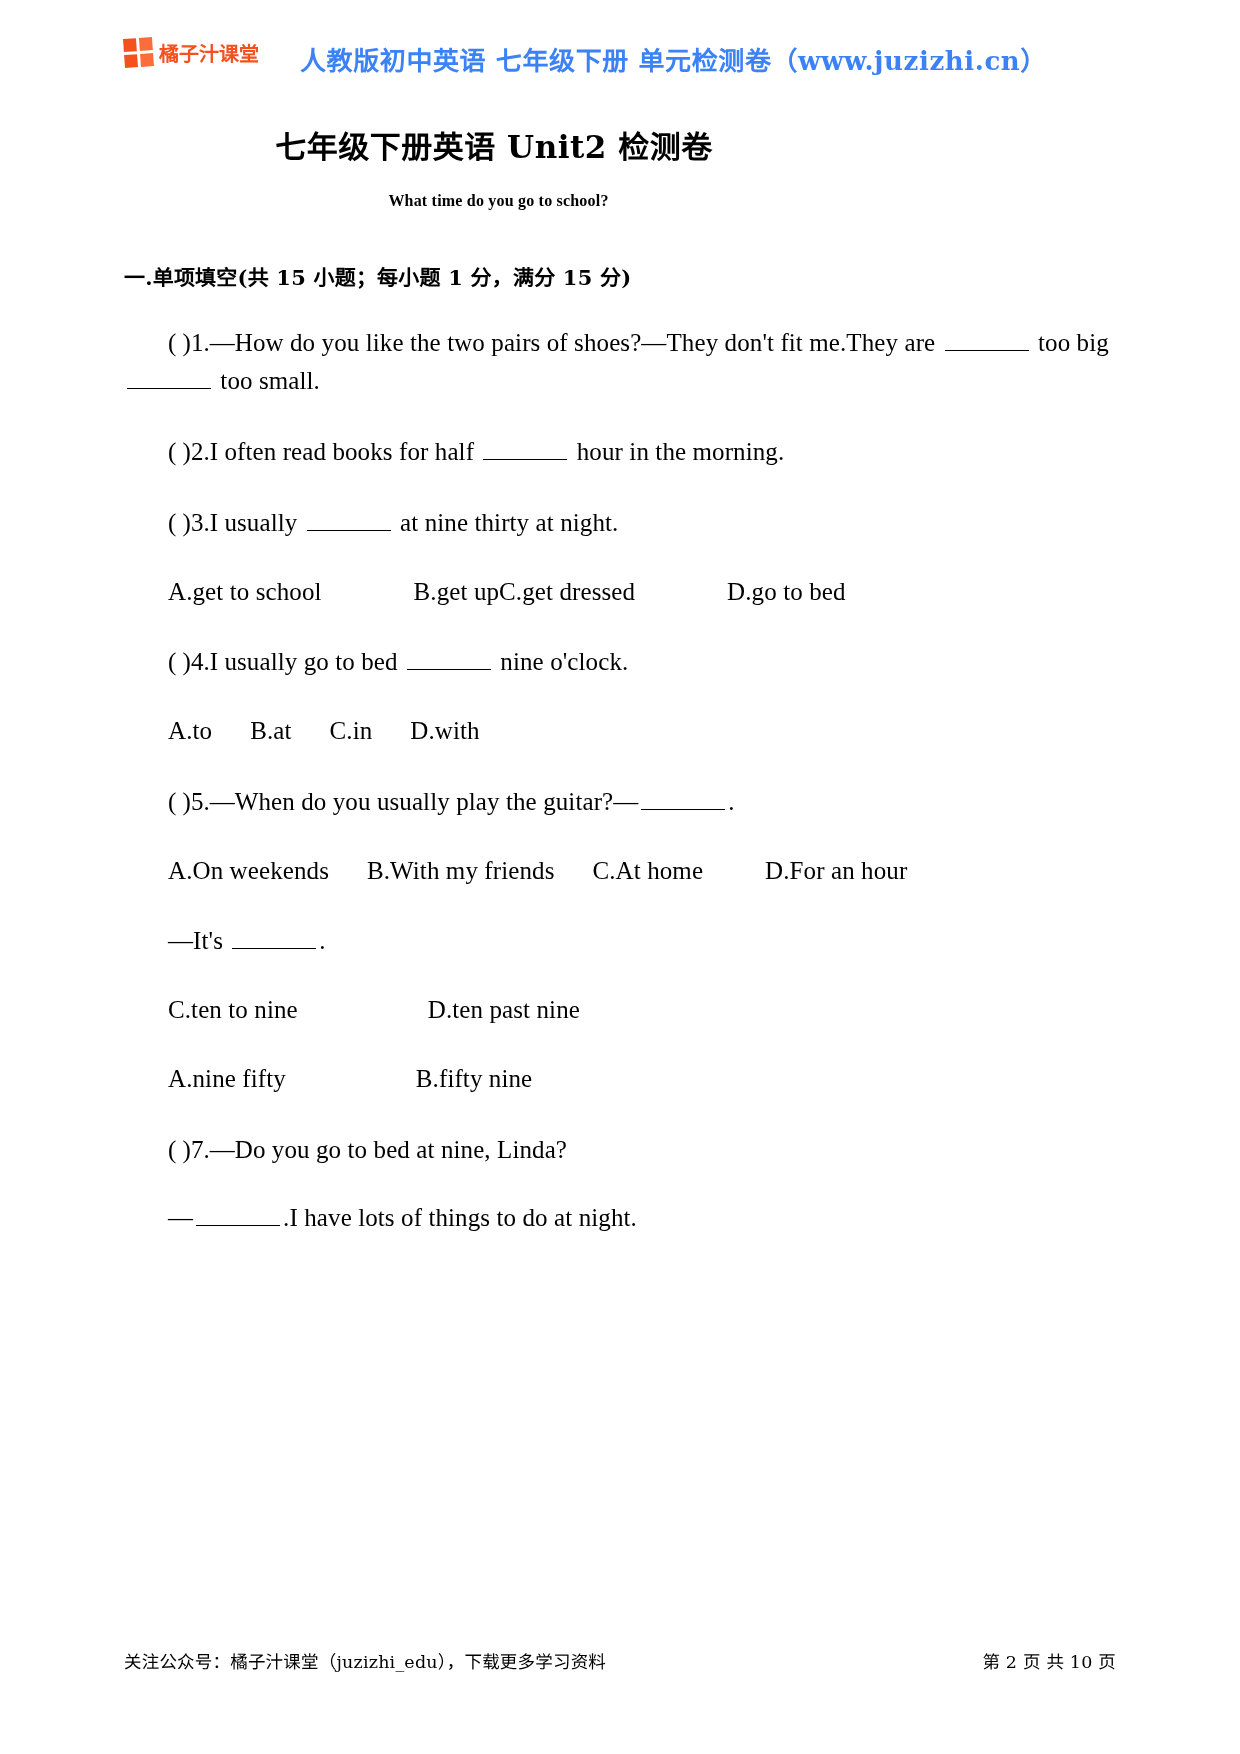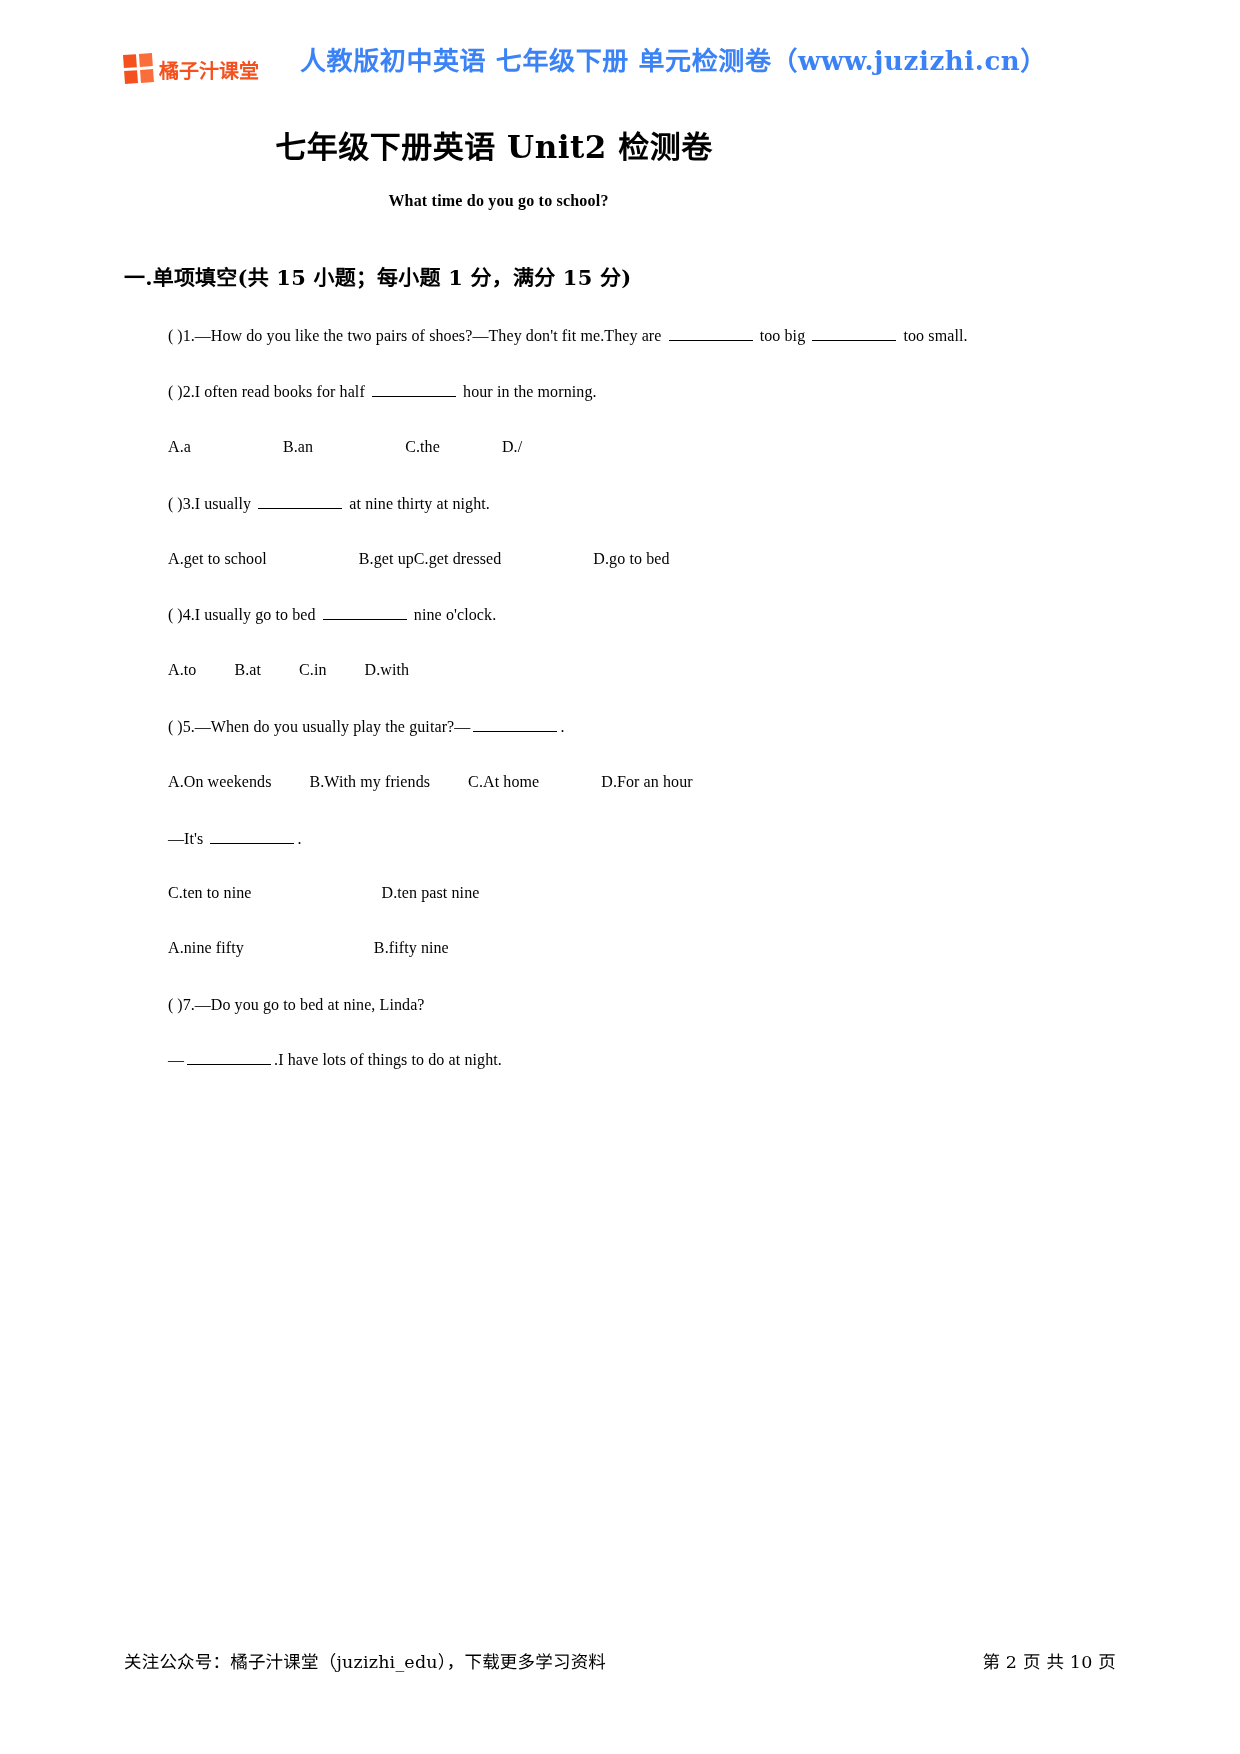--- a/index.html
+++ b/index.html
@@ -33,21 +33,21 @@
     width: 1240px;
     height: 46px;
     display: flex;
     align-items: center;
   }
   .brand {
     position: absolute;
     left: 124px;
     top: 0;
     display: flex;
-    align-items: flex-end;
+    align-items: flex-start;
     height: 46px;
   }
   .brand-mark {
     width: 30px;
     height: 30px;
     display: grid;
     grid-template-columns: 13px 13px;
     grid-template-rows: 13px 13px;
     gap: 3px;
     transform: rotate(-4deg);
@@ -125,21 +125,21 @@
     line-height: 1.5;
     letter-spacing: 0.2px;
   }
   .q-block {
     margin: 0 0 32px 0;
   }
   .q-stem,
   .q-options,
   .q-cont {
     font-family: "Liberation Serif", "DejaVu Serif", serif;
-    font-size: 16px;
+    font-size: 25px;
     line-height: 1.55;
     color: #000;
     margin: 0;
     letter-spacing: 0.1px;
   }
   .q-stem {
     text-indent: 44px;
     margin-bottom: 30px;
   }
   .q-cont {
@@ -205,21 +205,20 @@
   <div class="content">
 
     <p class="section-heading">一.单项填空(共 15 小题；每小题 1 分，满分 15 分)</p>
 
     <div class="q-block">
       <p class="q-stem"><span class="paren">(       )1.</span><span>—How do you like the two pairs of shoes?—They don't fit me.They are </span><span class="blank-fill"></span><span> too big </span><span class="blank-fill"></span><span> too small.</span></p>
     </div>
 
     <div class="q-block">
       <p class="q-stem"><span class="paren">(       )2.</span><span>I often read books for half </span><span class="blank-fill"></span><span> hour in the morning.</span></p>
-      <p class="q-options"><span>A.a</span><span class="opt-gap xwide"></span><span>B.an</span><span class="opt-gap xwide"></span><span>C.the</span><span class="opt-gap wide"></span><span>D./</span></p>
     </div>
 
     <div class="q-block">
       <p class="q-stem"><span class="paren">(       )3.</span><span>I usually </span><span class="blank-fill"></span><span> at nine thirty at night.</span></p>
       <p class="q-options"><span>A.get to school</span><span class="opt-gap xwide"></span><span>B.get upC.get dressed</span><span class="opt-gap xwide"></span><span>D.go to bed</span></p>
     </div>
 
     <div class="q-block">
       <p class="q-stem"><span class="paren">(       )4.</span><span>I usually go to bed </span><span class="blank-fill"></span><span> nine o'clock.</span></p>
       <p class="q-options"><span>A.to</span><span class="opt-gap"></span><span>B.at</span><span class="opt-gap"></span><span>C.in</span><span class="opt-gap"></span><span>D.with</span></p>

